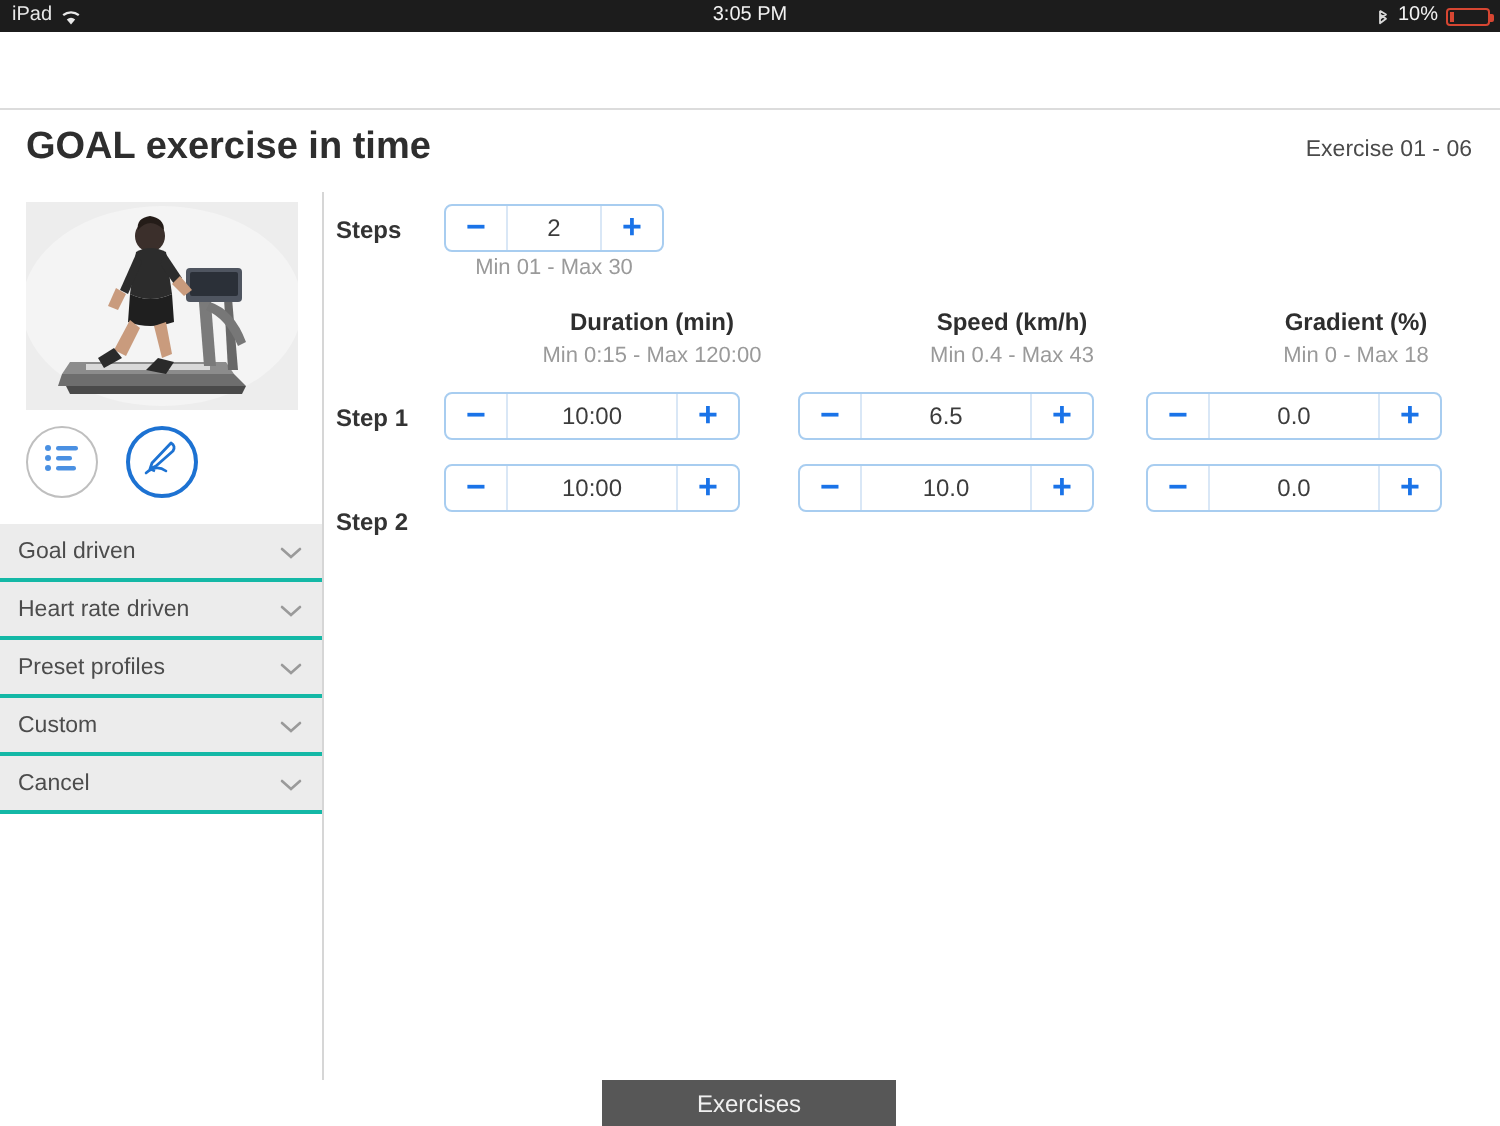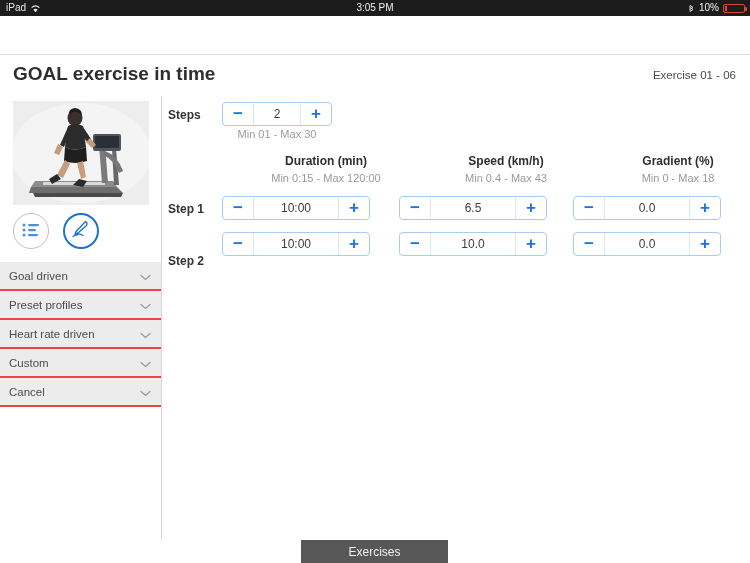--- a/index.html
+++ b/index.html
@@ -76,21 +76,21 @@
     display: flex; align-items: center; justify-content: center;
     background: #ffffff; cursor: pointer;
   }
   .circle-btn.plain { border: 1.5px solid #bfbfbf; }
   .circle-btn.active { border: 2.5px solid #1d72d2; }
 
   
   .sidebar { position: absolute; left: 0; top: 262px; width: 161px; }
   .side-item {
     position: relative; width: 161px; height: 29px;
-    background: #ececec; border-bottom: 2px solid #ef4444;
+    background: #ececec; border-bottom: 2px solid #14b8a6;
     display: flex; align-items: center; cursor: pointer;
   }
   .side-label { font-size: 11.5px; color: #4c4c4c; padding-left: 9px; }
   .side-chev { position: absolute; right: 10px; top: 50%; transform: translateY(-50%); }
   .sidebar-divider {
     position: absolute; left: 161px; top: 96px; width: 1px; height: 444px;
     background: #d6d6d6;
   }
   .header-divider {
     position: absolute; left: 0; top: 54px; width: 750px; height: 1px; background: #dcdcdc;
@@ -228,29 +228,29 @@
   <div class="sidebar">
     <div class="side-item">
       <span class="side-label">Goal driven</span>
       <span class="side-chev">
         <svg width="11" height="7" viewBox="0 0 11 7">
             <path d="M1 1.5 L5.5 5.5 L10 1.5" stroke="#9a9a9a" stroke-width="1.3" fill="none" stroke-linecap="round"></path>
           </svg>
       </span>
     </div>
     <div class="side-item">
+      <span class="side-label">Heart rate driven</span>
+      <span class="side-chev">
+        <svg width="11" height="7" viewBox="0 0 11 7">
+            <path d="M1 1.5 L5.5 5.5 L10 1.5" stroke="#9a9a9a" stroke-width="1.3" fill="none" stroke-linecap="round"></path>
+          </svg>
+      </span>
+    </div>
+    <div class="side-item">
       <span class="side-label">Preset profiles</span>
-      <span class="side-chev">
-        <svg width="11" height="7" viewBox="0 0 11 7">
-            <path d="M1 1.5 L5.5 5.5 L10 1.5" stroke="#9a9a9a" stroke-width="1.3" fill="none" stroke-linecap="round"></path>
-          </svg>
-      </span>
-    </div>
-    <div class="side-item">
-      <span class="side-label">Heart rate driven</span>
       <span class="side-chev">
         <svg width="11" height="7" viewBox="0 0 11 7">
             <path d="M1 1.5 L5.5 5.5 L10 1.5" stroke="#9a9a9a" stroke-width="1.3" fill="none" stroke-linecap="round"></path>
           </svg>
       </span>
     </div>
     <div class="side-item">
       <span class="side-label">Custom</span>
       <span class="side-chev">
         <svg width="11" height="7" viewBox="0 0 11 7">

